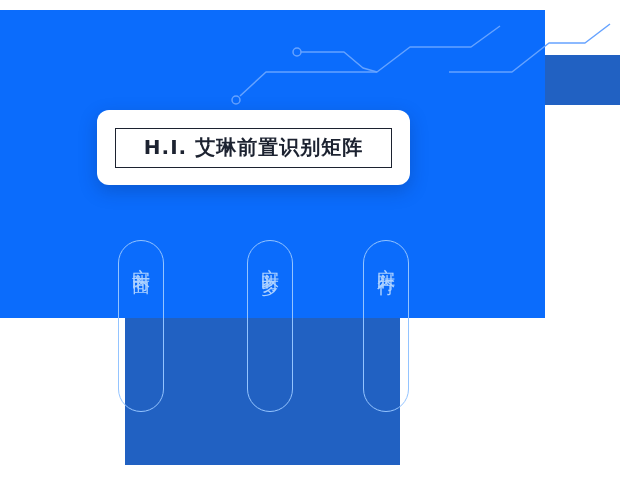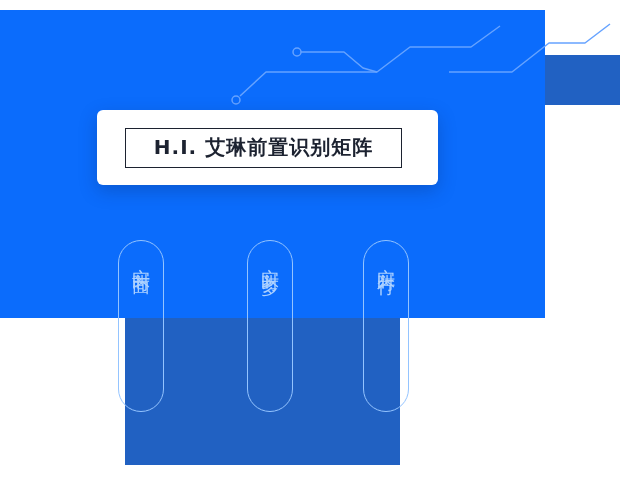--- a/index.html
+++ b/index.html
@@ -87,26 +87,26 @@
     line-height: 1;
   }
   
   .title-card {
     position: absolute;
     left: 97px;
     top: 110px;
     width: 313px;
     height: 75px;
     background: var(--card-bg, #ffffff);
-    border-radius: 6px;
+    border-radius: 12px;
     box-shadow: 0 6px 18px rgba(10, 40, 100, 0.28);
     z-index: 5;
     display: flex;
     align-items: center;
-    padding-left: 28px;
+    justify-content: center;
   }
   .title-card-border {
     width: 277px;
     height: 40px;
     box-sizing: border-box;
     border: 1px solid var(--title-text, #1c2230);
     display: flex;
     align-items: center;
     justify-content: center;
   }

